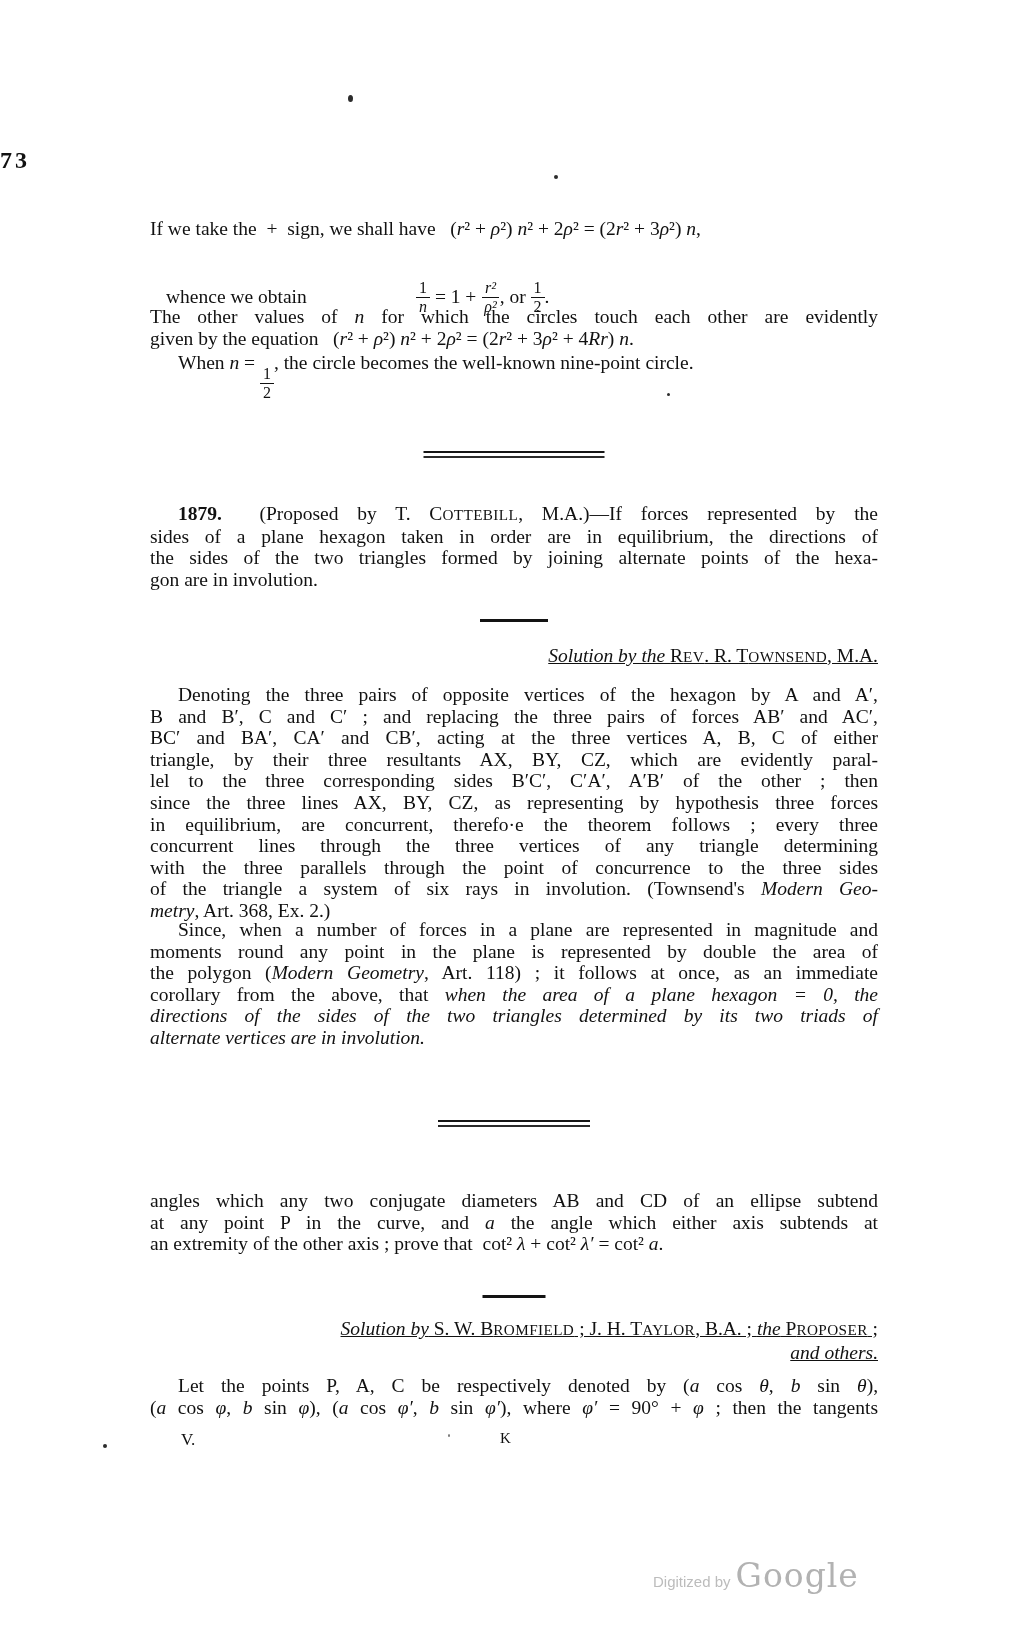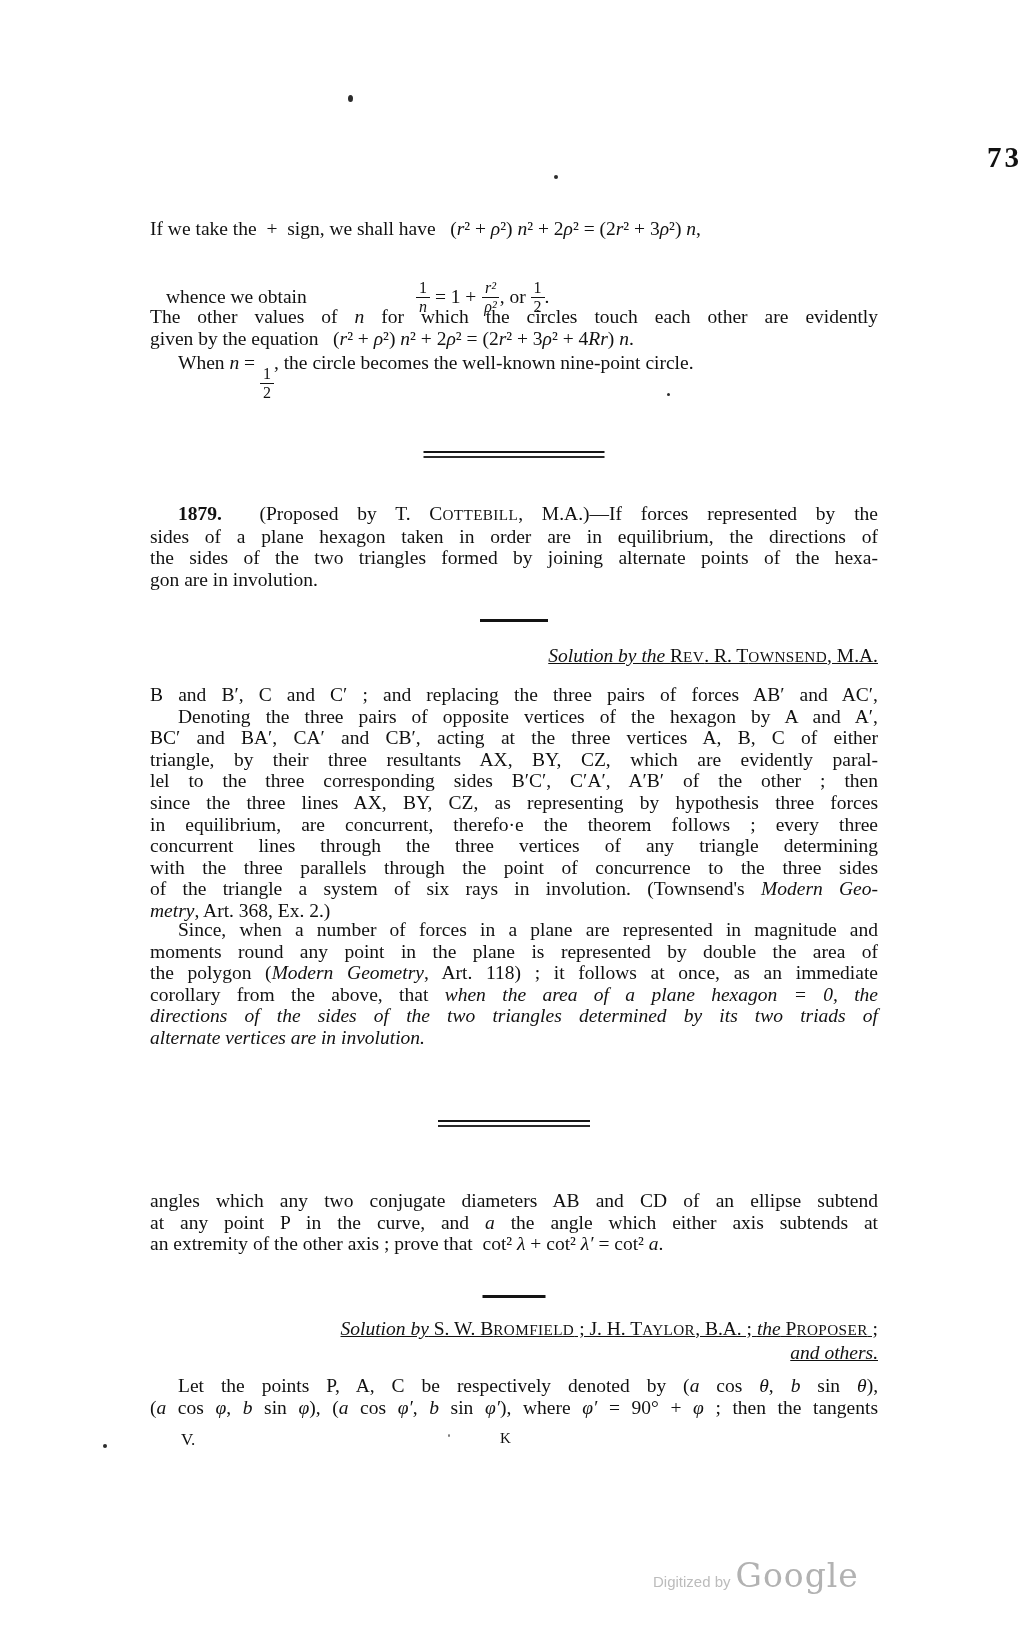--- a/index.html
+++ b/index.html
@@ -2,22 +2,22 @@
 <html><head>
 <meta charset="utf-8">
 <style>
   html,body{margin:0;padding:0;background:#e8e8e8;}
   .page{
     position:relative;width:1022px;height:1628px;background:#ffffff;
     font-family:"Liberation Serif","DejaVu Serif",serif;color:#111111;
     overflow:hidden;margin:0 auto;
   }
   .pageno{
-    position:absolute;top:141px;left:0;width:100%;text-align:right;
-    font-size:29px;font-weight:bold;letter-spacing:3px;
+    position:absolute;top:147px;left:0;width:100%;text-align:left;
+    font-size:24px;font-weight:bold;letter-spacing:3px;
   }
   .content{
     position:absolute;left:150px;width:728px;top:0;height:100%;
     font-size:19.5px;
   }
   .blk{position:absolute;left:0;width:100%;}
   .tline{
     text-align:justify;text-align-last:justify;line-height:21.6px;
     white-space:normal;
   }
@@ -105,22 +105,22 @@
         <div class="tline"><span>sides of a plane hexagon taken in order are in equilibrium, the directions of</span></div>
         <div class="tline"><span>the sides of the two triangles formed by joining alternate points of the hexa-</span></div>
         <div class="tline last"><span>gon are in involution.</span></div>
       </div>
 
     <div class="divider-short" style="top:619px;width:68px"></div>
 
     <div class="blk center" style="top:645px"><span class="i">Solution by the </span><span>R</span><span class="sc">EV</span><span>. R. T</span><span class="sc">OWNSEND</span><span>, M.A.</span></div>
 
     <div class="blk" style="top:684px">
+        <div class="tline ind"><span>Denoting the three pairs of opposite vertices of the hexagon by A and A′,</span></div>
         <div class="tline"><span>B and B′, C and C′ ; and replacing the three pairs of forces AB′ and AC′,</span></div>
-        <div class="tline ind"><span>Denoting the three pairs of opposite vertices of the hexagon by A and A′,</span></div>
         <div class="tline"><span>BC′ and BA′, CA′ and CB′, acting at the three vertices A, B, C of either</span></div>
         <div class="tline"><span>triangle, by their three resultants AX, BY, CZ, which are evidently paral-</span></div>
         <div class="tline"><span>lel to the three corresponding sides B′C′, C′A′, A′B′ of the other ; then</span></div>
         <div class="tline"><span>since the three lines AX, BY, CZ, as representing by hypothesis three forces</span></div>
         <div class="tline"><span>in equilibrium, are concurrent, therefo·e the theorem follows ; every three</span></div>
         <div class="tline"><span>concurrent lines through the three vertices of any triangle determining</span></div>
         <div class="tline"><span>with the three parallels through the point of concurrence to the three sides</span></div>
         <div class="tline"><span>of the triangle a system of six rays in involution. (Townsend's </span><span class="i">Modern Geo-</span></div>
         <div class="tline last"><span class="i">metry</span><span>, Art. 368, Ex. 2.)</span></div>
       </div>

